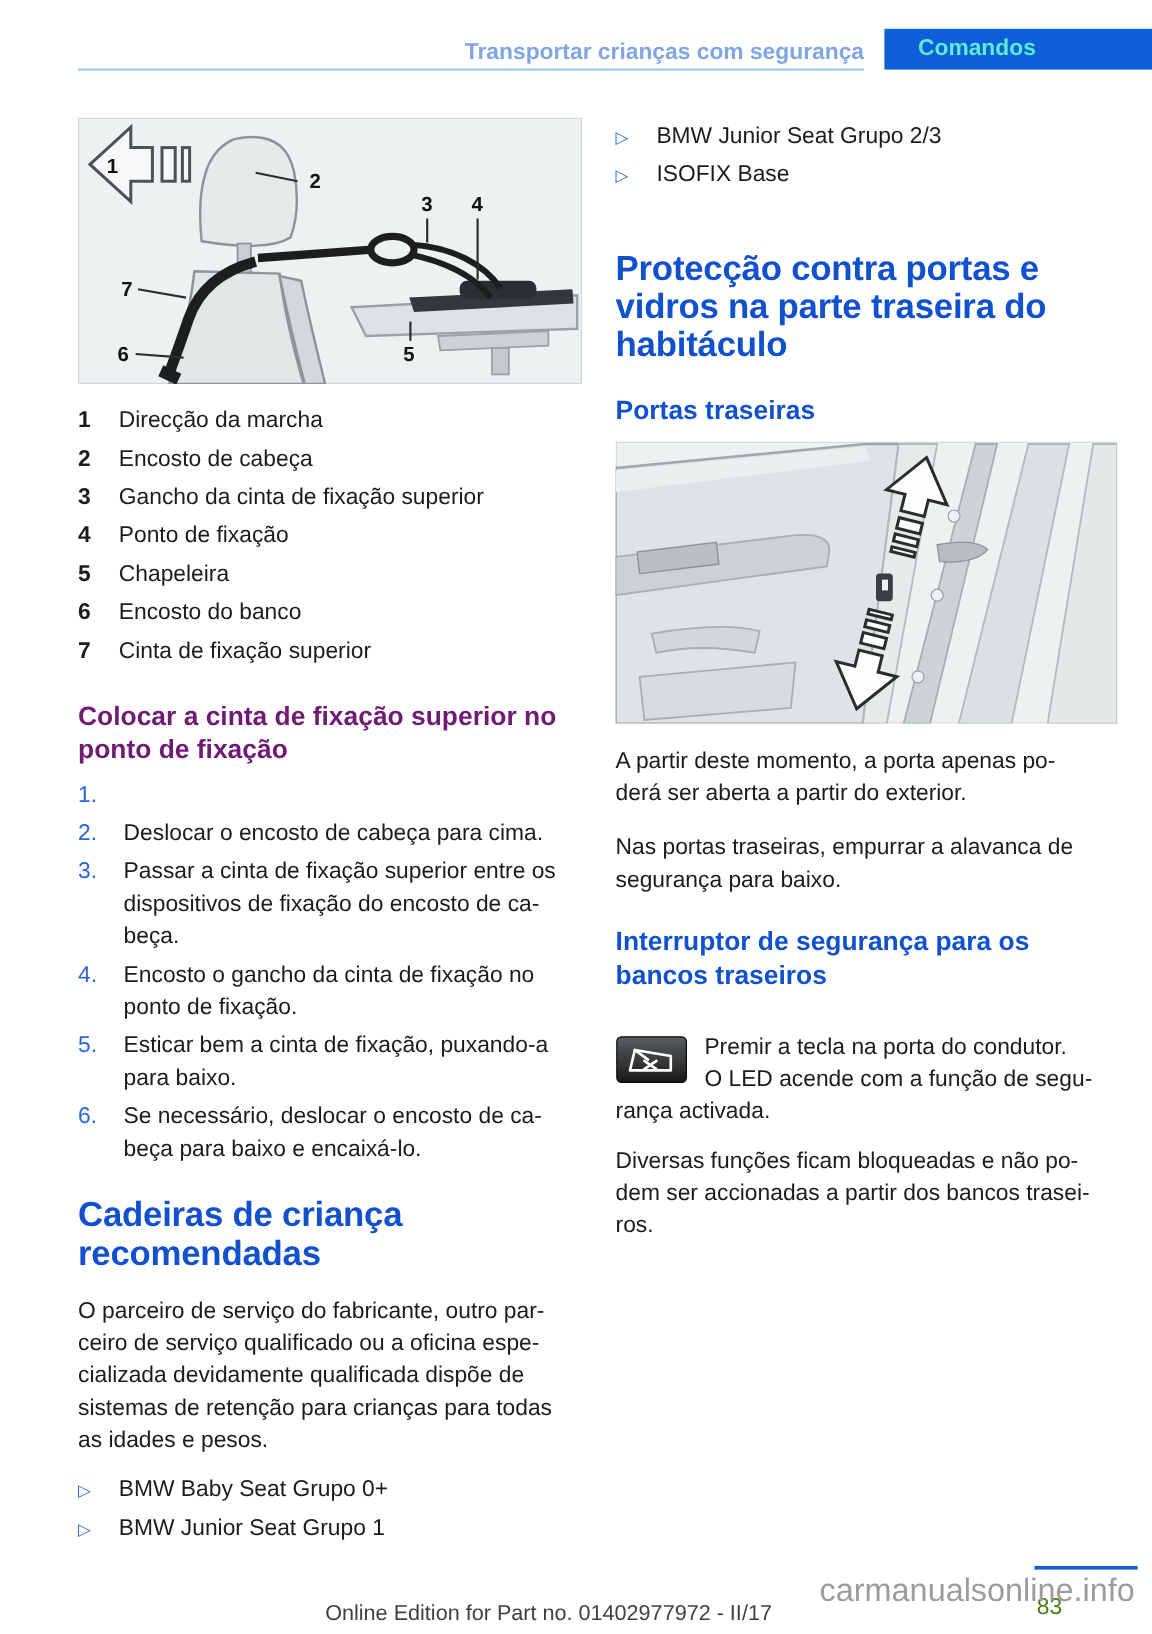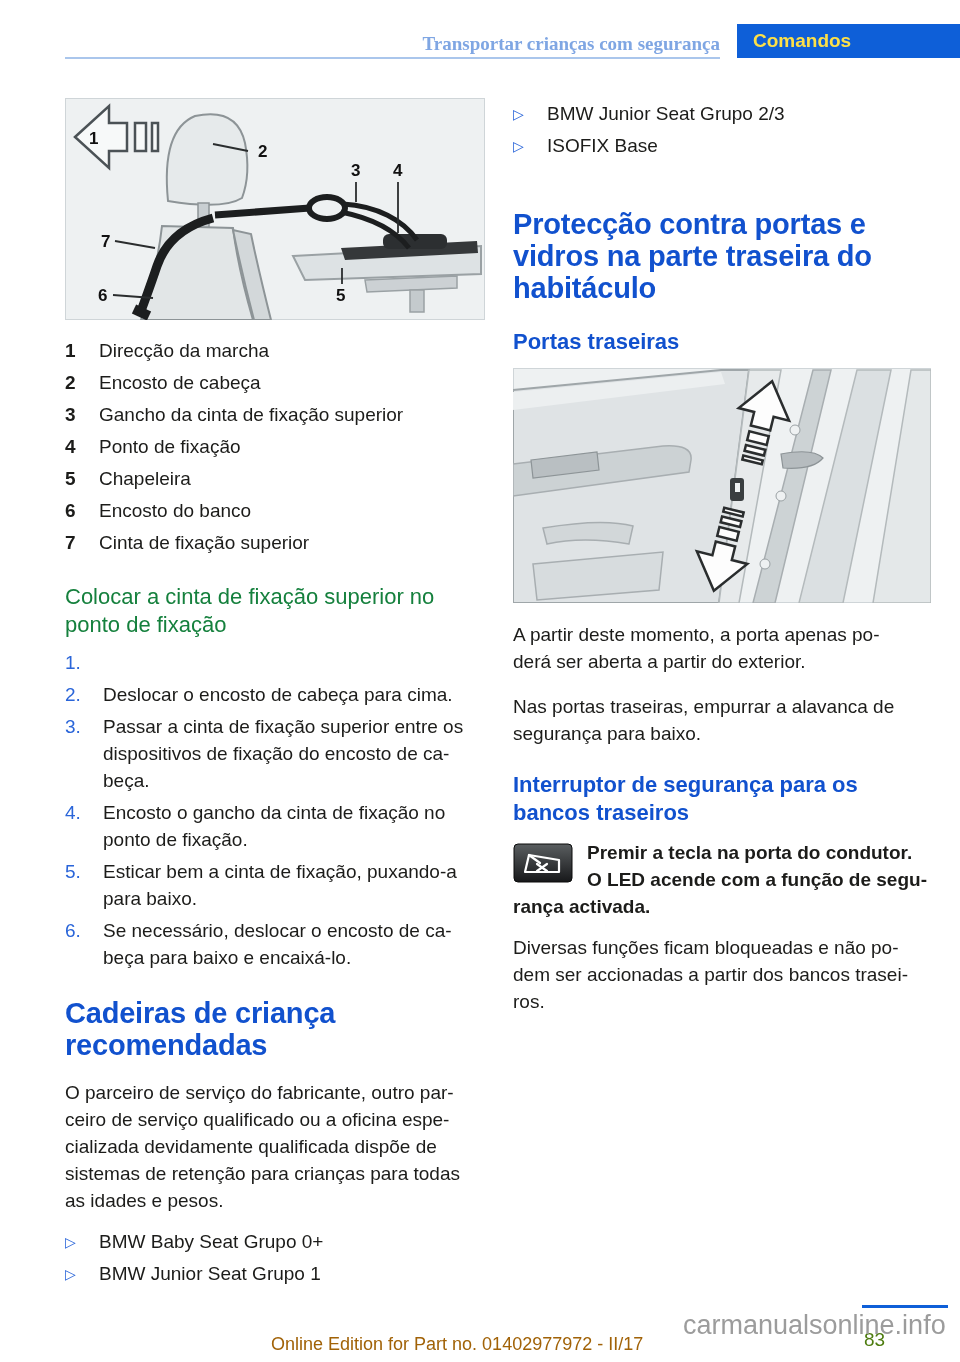--- a/index.html
+++ b/index.html
@@ -1,63 +1,63 @@
 <!DOCTYPE html>
 <html><head>
 <meta charset="utf-8">
 <style>
   html,body{margin:0;padding:0;background:#ffffff;}
   .page{position:relative;width:960px;height:1362px;background:#ffffff;overflow:hidden;
         font-family:"Liberation Sans",sans-serif;color:#1c1c1a;font-size:19px;line-height:27px;}
 
   
-  .header-title{position:absolute;top:30px;right:240px;font-size:19px;font-weight:bold;color:#7fa6e3;white-space:nowrap;font-family:Liberation Serif, serif;}
-  .header-badge{position:absolute;top:24px;left:737px;right:0;height:34px;background:#0e5fd8;color:#fde047;
-                font-size:19px;font-weight:bold;line-height:34px;padding-left:16px;box-sizing:border-box;}
+  .header-title{position:absolute;top:30px;right:240px;font-size:19px;font-weight:bold;color:#7fa6e3;white-space:nowrap;}
+  .header-badge{position:absolute;top:24px;left:737px;right:0;height:34px;background:#0e5fd8;color:#5eead4;
+                font-size:19px;font-weight:bold;line-height:34px;padding-left:28px;box-sizing:border-box;}
   .header-rule{position:absolute;top:57px;left:65px;width:655px;height:2px;background:#aac6ec;}
 
   
   .col{position:absolute;top:98px;width:434px;}
   .col-left{left:65px;}
   .col-right{left:513px;}
 
   figure{margin:0;width:420px;}
   figure svg{display:block;}
 
   .legend{list-style:none;margin:15px 0 0;padding:0;}
   .legend li{display:flex;line-height:32px;}
   .legend .num{width:34px;font-weight:bold;flex:none;}
 
-  .h-light{color:#15803d;font-size:22px;line-height:28px;font-weight:normal;margin:24px 0 10px;white-space:pre-line;}
+  .h-light{color:#701a75;font-size:22px;line-height:28px;font-weight:bold;margin:24px 0 10px;white-space:pre-line;}
   .h-sub{color:#1151ce;font-size:22px;line-height:28px;font-weight:bold;margin:24px 0 0;white-space:pre-line;}
   .h-big{color:#1151ce;font-size:29px;line-height:32px;font-weight:bold;margin:0;white-space:pre-line;letter-spacing:-0.2px;}
 
   .steps{margin:0;padding:0;list-style:none;}
   .steps li{display:flex;margin:0 0 5px;}
   .steps .step-num{color:#2a65d9;width:38px;flex:none;}
   .steps .step-text{white-space:pre-line;}
 
   p{margin:18px 0 0;white-space:pre-line;}
 
   .bullets{list-style:none;margin:12px 0 0;padding:0;}
   .bullets li{display:flex;line-height:32px;}
   .bullets .tri{color:#2a65d9;width:34px;flex:none;font-size:14px;}
 
   .col-right .bullets{margin-top:0;}
   .mt-protection{margin-top:46px;}
   .door-fig{margin-top:12px;}
-  .switch-block{margin-top:12px;font-weight:bold;}
+  .switch-block{margin-top:32px;}
   .switch-icon{float:left;width:60px;height:40px;margin:4px 14px 8px 0;}
   .switch-block p{margin-top:0;}
   .clear-p{clear:left;}
 
   
   .footer-rule{position:absolute;left:862px;top:1305px;width:86px;height:3px;background:#0e5fd8;}
   .page-number{position:absolute;left:864px;top:1326px;font-size:19px;color:#4d7c0f;}
-  .edition{position:absolute;left:271px;top:1331px;font-size:18px;color:#a16207;z-index:2;white-space:nowrap;}
+  .edition{position:absolute;left:271px;top:1331px;font-size:18px;color:#404040;z-index:2;white-space:nowrap;}
   .watermark{position:absolute;left:683px;top:1312px;font-size:27px;color:#9c9c9c;z-index:1;white-space:nowrap;}
 
   .callout{font-weight:bold;font-size:17px;fill:#111;font-family:"Liberation Sans",sans-serif;}
 </style>
 </head>
 <body>
 
 <div class="page">
 
   <div class="header-title">Transportar crianças com segurança</div>

